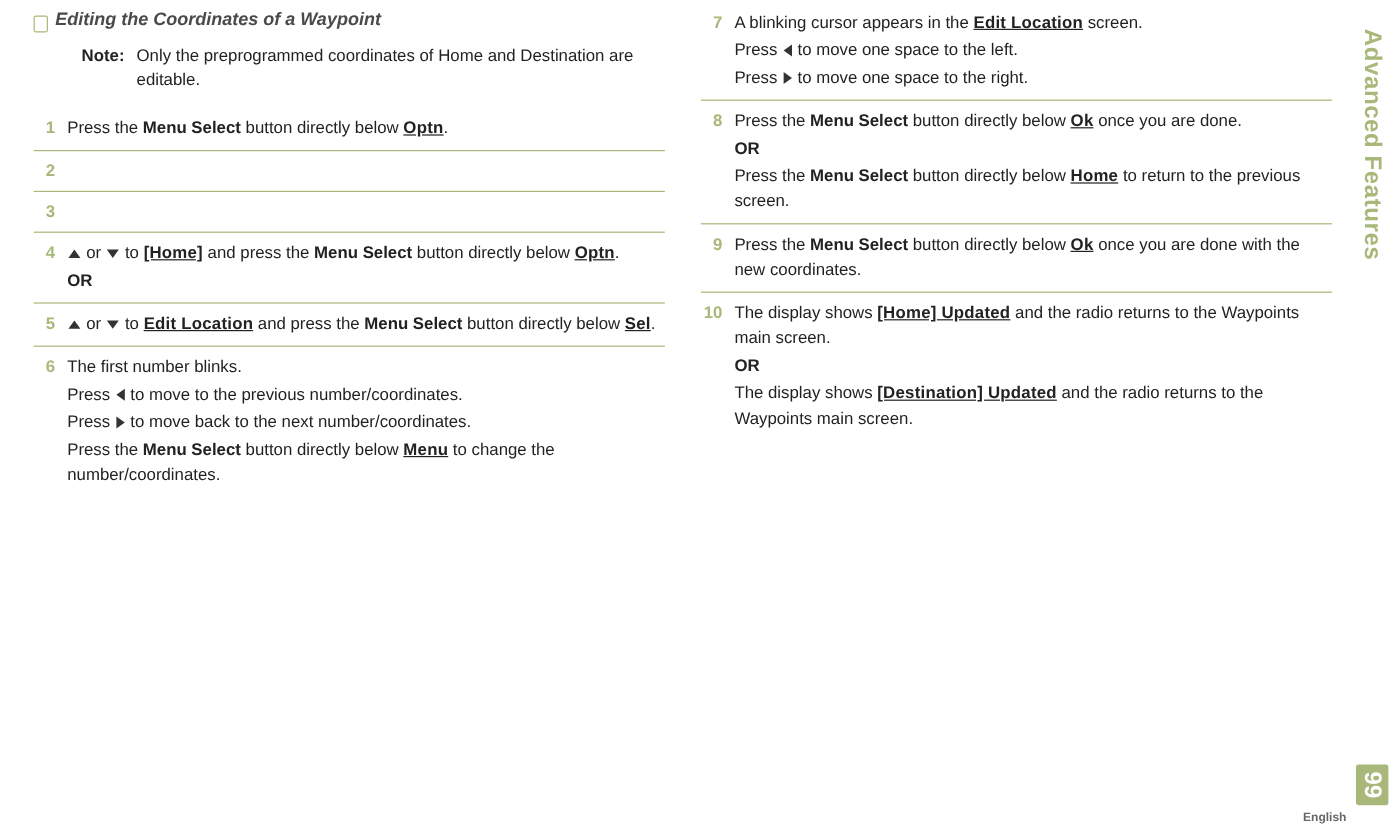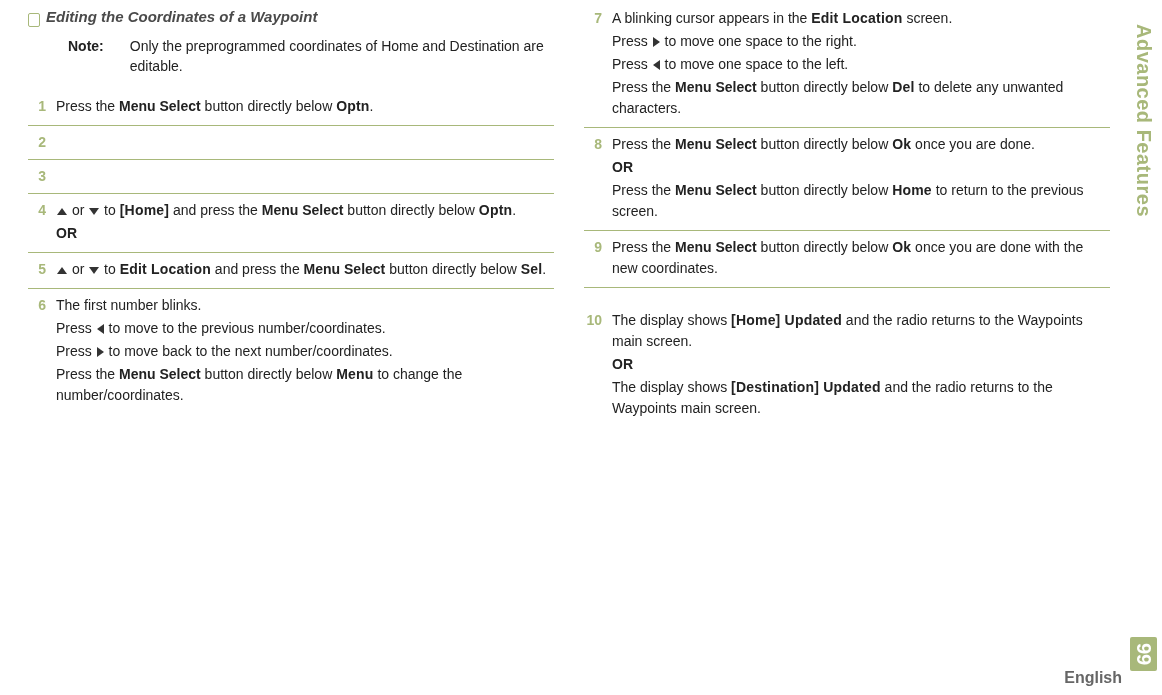--- a/index.html
+++ b/index.html
@@ -38,21 +38,21 @@
   .book-icon {
     display: inline-block;
     width: 12px; height: 14px;
     border: 1px solid #a8b87a;
     border-radius: 2px;
     position: relative;
     top: 2px;
   }
   .note-row {
     display: flex;
-    gap: 26px;
+    gap: 10px;
     margin-bottom: 14px;
     line-height: 1.4;
     padding-left: 40px;
   }
   .note-label { font-weight: bold; }
   .proc-label { font-weight: bold; }
   .proc-intro { margin-bottom: 10px; line-height: 1.4; }
   .step {
     display: flex;
     gap: 10px;
@@ -64,21 +64,21 @@
   .step-num {
     color: #a8b87a;
     font-weight: bold;
     min-width: 18px;
     text-align: right;
     font-size: 14px;
   }
   .step-body { flex: 1; }
   .step-body p { margin: 0 0 2px 0; }
   .b { font-weight: bold; }
-  .ui { font-family: "Trebuchet MS", "Segoe UI", sans-serif; font-weight: bold; letter-spacing: 0.2px; }
+  .ui { font-family: "Trebuchet MS", "Segoe UI", sans-serif; font-weight: bold; letter-spacing: 0.2px; text-decoration: underline; }
   .or { font-weight: bold; }
   .arrow {
     display: inline-block;
     width: 0; height: 0;
     vertical-align: middle;
     margin: 0 1px;
   }
   .arrow.up { border-left: 5px solid transparent; border-right: 5px solid transparent; border-bottom: 7px solid #333; }
   .arrow.down { border-left: 5px solid transparent; border-right: 5px solid transparent; border-top: 7px solid #333; }
   .arrow.left { border-top: 5px solid transparent; border-bottom: 5px solid transparent; border-right: 7px solid #333; }
@@ -108,21 +108,21 @@
     font-size: 20px;
     writing-mode: vertical-rl;
     padding: 6px 2px;
     border-radius: 2px;
     text-align: center;
   }
   .lang {
     position: absolute;
     right: 40px;
     bottom: 8px;
-    font-size: 16px;
+    font-size: 10px;
     font-weight: bold;
     color: #666;
   }
 </style>
 </head>
 <body>
 
 <div class="page">
 
   <div class="column">
@@ -194,28 +194,25 @@
 
   <div class="column" style="padding-right:32px;">
 
     <div class="step" style="padding-top:0;">
       <div class="step-num">7</div>
       <div class="step-body">
         <p>
           <span>A blinking cursor appears in the </span><span class="ui">Edit Location</span><span> screen.</span>
         </p>
         <p>
+          <span>Press </span><span class="arrow left"></span><span> to move one space to the left.</span>
+        </p>
+        <p>
           <span>Press </span><span class="arrow right"></span><span> to move one space to the right.</span>
         </p>
-        <p>
-          <span>Press </span><span class="arrow left"></span><span> to move one space to the left.</span>
-        </p>
-        <p>
-          <span>Press the </span><span class="b">Menu Select</span><span> button directly below </span><span class="ui">Del</span><span> to delete any unwanted characters.</span>
-        </p>
       </div>
     </div>
 
     <div class="step">
       <div class="step-num">8</div>
       <div class="step-body">
         <p>
           <span>Press the </span><span class="b">Menu Select</span><span> button directly below </span><span class="ui">Ok</span><span> once you are done.</span>
         </p>
         <p class="or">OR</p>
@@ -227,21 +224,21 @@
 
     <div class="step">
       <div class="step-num">9</div>
       <div class="step-body">
         <p>
           <span>Press the </span><span class="b">Menu Select</span><span> button directly below </span><span class="ui">Ok</span><span> once you are done with the new coordinates.</span>
         </p>
       </div>
     </div>
 
-    <div class="step" style="border-bottom:none;margin-top:16px;">
+    <div class="step" style="border-bottom:none;">
       <div class="step-num">10</div>
       <div class="step-body">
         <p>
           <span>The display shows </span><span class="ui">[Home] Updated</span><span> and the radio returns to the Waypoints main screen.</span>
         </p>
         <p class="or">OR</p>
         <p>
           <span>The display shows </span><span class="ui">[Destination] Updated</span><span> and the radio returns to the Waypoints main screen.</span>
         </p>
       </div>

